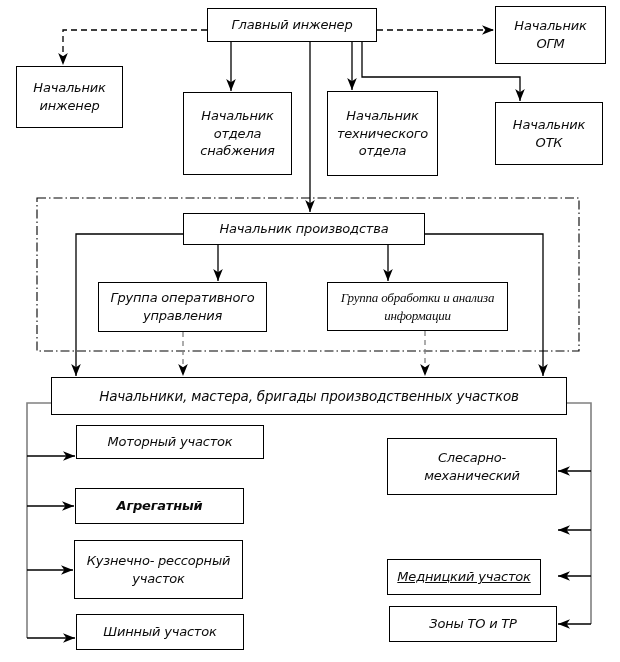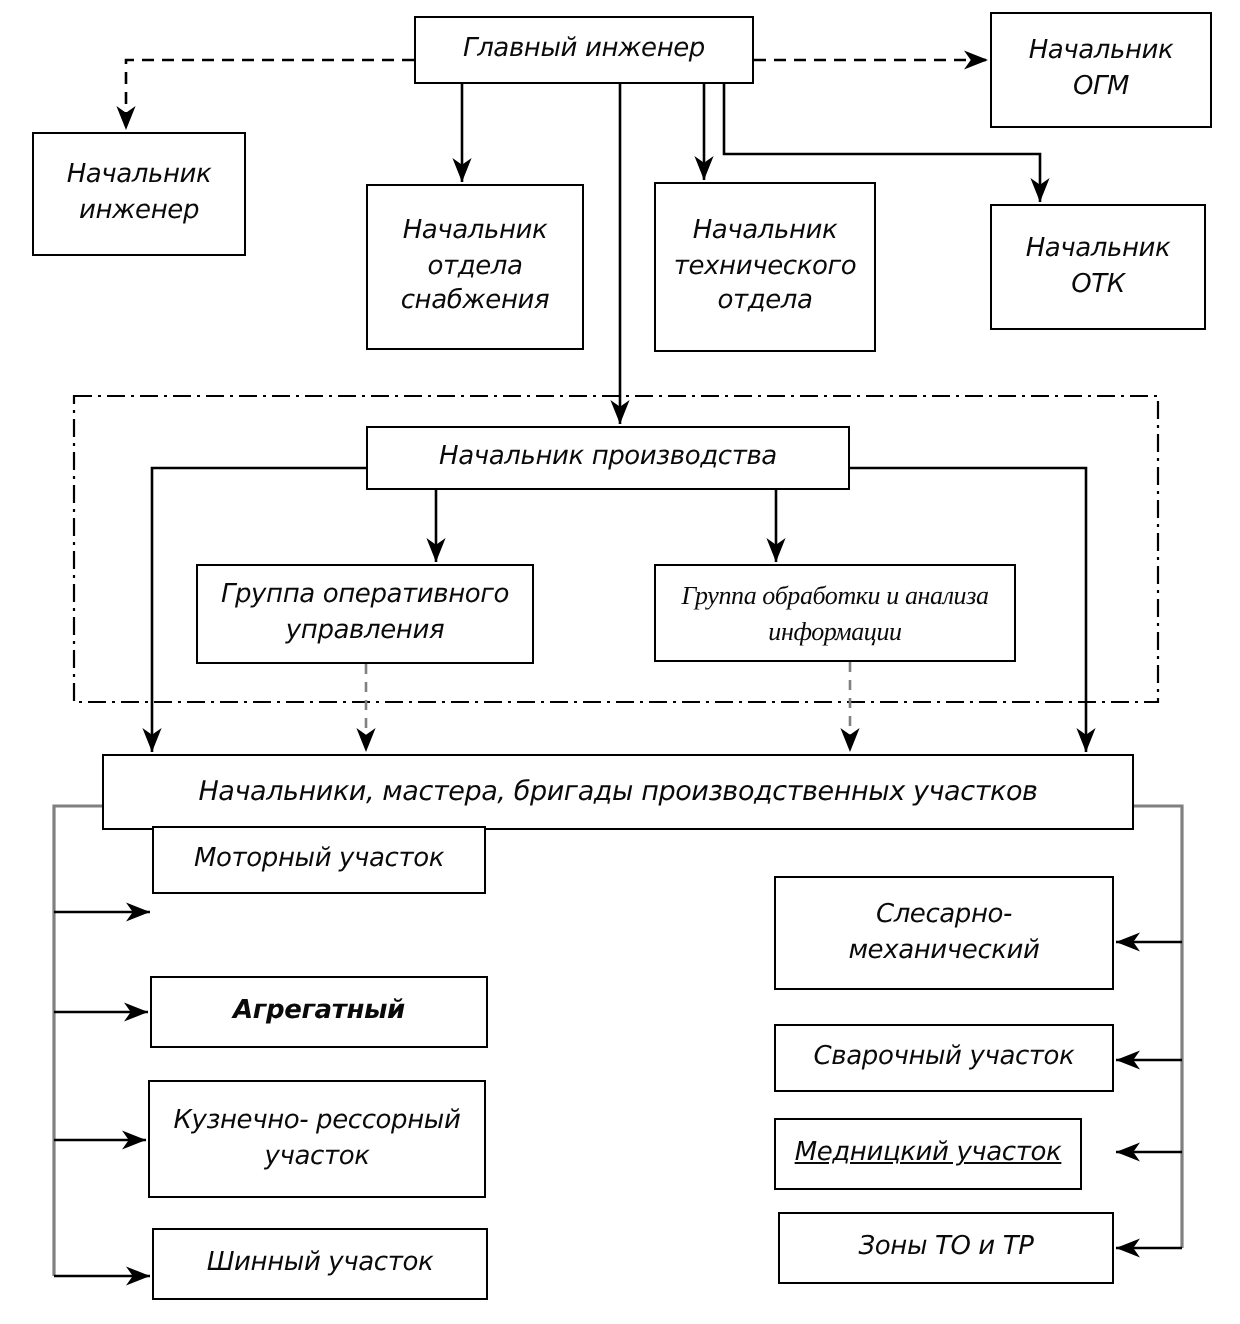--- a/index.html
+++ b/index.html
@@ -91,29 +91,28 @@
   <div class="node" style="left:495px;top:102px;width:108px;height:63px;">Начальник ОТК</div>
 
   <div class="node" style="left:183px;top:213px;width:242px;height:32px;">Начальник производства</div>
 
   <div class="node" style="left:98px;top:282px;width:169px;height:50px;">Группа оперативного управления</div>
 
   <div class="node" style="left:327px;top:282px;width:181px;height:49px;font-family:Liberation Serif, serif;">Группа обработки и анализа информации</div>
 
   <div class="node big" style="left:51px;top:377px;width:516px;height:38px;">Начальники,  мастера,  бригады производственных  участков</div>
 
-  <div class="node" style="left:76px;top:413px;width:167px;height:34px;">Моторный участок</div>
+  <div class="node" style="left:76px;top:425px;width:188px;height:34px;">Моторный участок</div>
 
   <div class="node" style="left:75px;top:488px;width:169px;height:36px;font-weight:bold;">Агрегатный</div>
 
   <div class="node" style="left:74px;top:540px;width:169px;height:59px;">Кузнечно- рессорный участок</div>
 
   <div class="node" style="left:76px;top:614px;width:168px;height:36px;">Шинный участок</div>
 
   <div class="node" style="left:387px;top:438px;width:170px;height:57px;">Слесарно- механический</div>
 
-  <div class="node" style="left:387px;top:512px;width:170px;height:34px;">Сварочный участок</div>
 
   <div class="node" style="left:387px;top:559px;width:154px;height:36px;text-decoration:underline;">Медницкий участок</div>
 
   <div class="node" style="left:389px;top:606px;width:168px;height:36px;">Зоны ТО и ТР</div>
 
 </div>
 
 </body></html>

